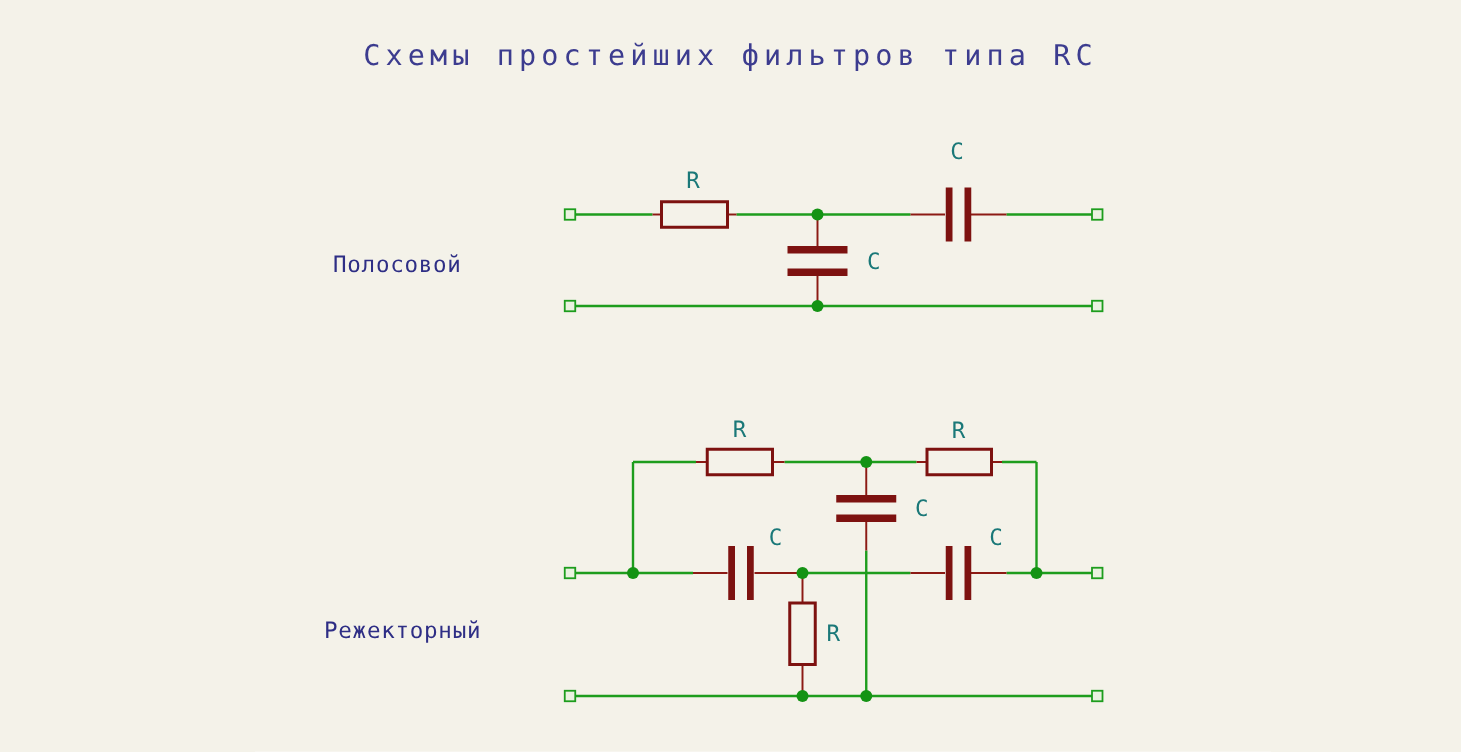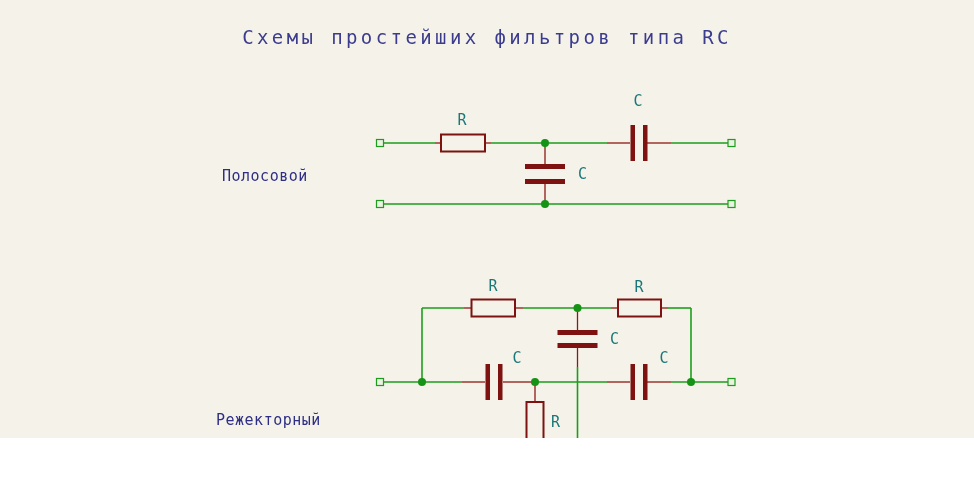--- a/index.html
+++ b/index.html
@@ -1,18 +1,18 @@
 <!DOCTYPE html>
 <html style="--c-background: #f4f2e9; --c-wire: #1d9d1d; --c-junction: #149314; --c-component: #7d1210; --c-pin: #8c1a14; --c-ref-label: #1a7878; --c-section-label: #2e2e85; --c-title-text: #3c3c8f; --c-terminal-fill: #eaf2e0;"><head>
 <meta charset="utf-8">
 <style>
   html,body{margin:0;padding:0;}
   #screen{
     position:relative;
-    width:974px;height:438px;
+    width:974px;height:501px;
     background:var(--c-background,#f4f2e9);
     overflow:hidden;
     font-family:"DejaVu Sans Mono",monospace;
     text-decoration:underline;
   }
   .title{
     position:absolute;top:26px;left:0;width:100%;
     text-align:center;
     color:var(--c-title-text,#3c3c8f);
     font-size:19px;letter-spacing:3.4px;white-space:nowrap;

